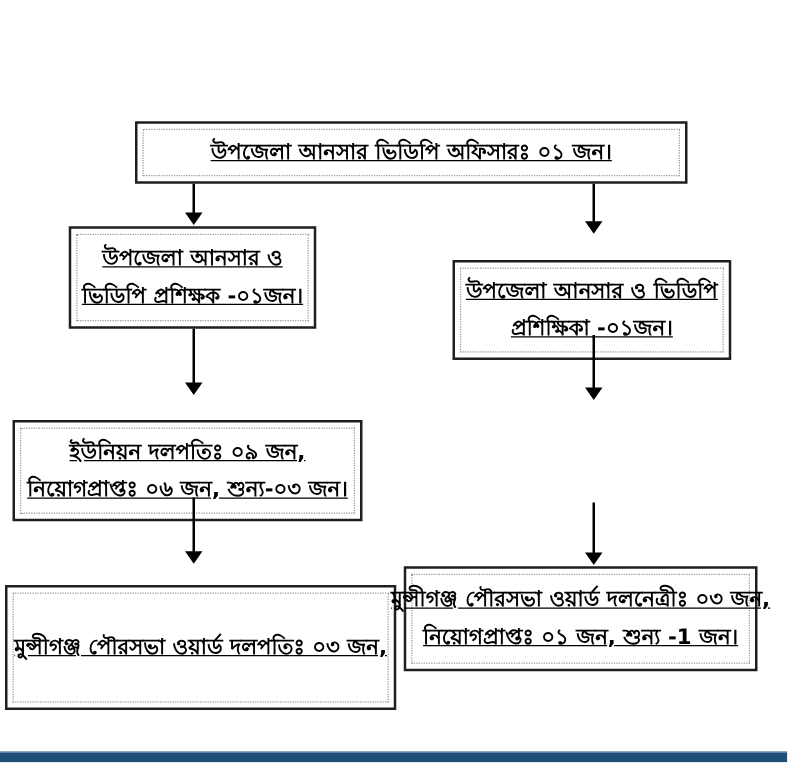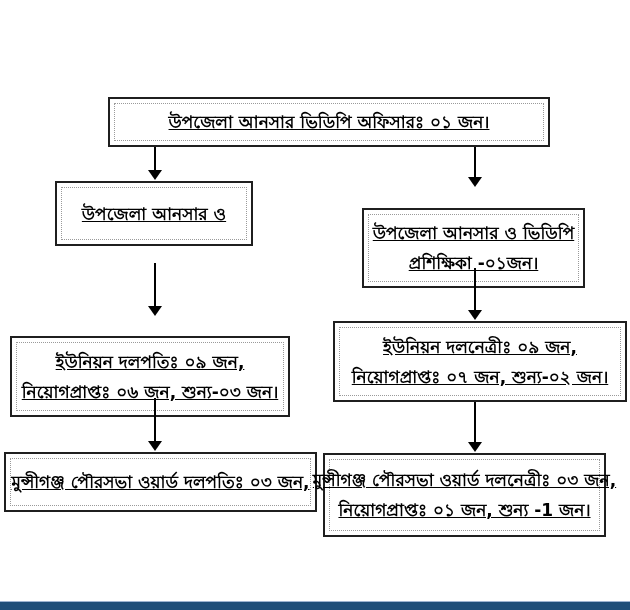--- a/index.html
+++ b/index.html
@@ -27,25 +27,25 @@
     text-decoration:underline;
   }
   .line {
     font-size:17px;
     font-weight:bold;
     line-height:30px;
     white-space:nowrap;
   }
   
   .n-officer            { left:108px; top:97px;  width:442px; height:50px; }
-  .n-instructor-male    { left:55px;  top:181px; width:198px; height:65px; }
+  .n-instructor-male    { left:55px;  top:181px; width:198px; height:82px; }
   .n-instructor-female  { left:362px; top:188px; width:223px; height:80px;margin-top:20px; }
   .n-union-male         { left:10px;  top:317px; width:280px; height:81px;margin-top:19px; }
   .n-union-female       { left:333px; top:321px; width:294px; height:81px; }
-  .n-ward-male          { left:4px;   top:452px; width:313px; height:60px; }
+  .n-ward-male          { left:4px;   top:468px; width:313px; height:100px; }
   .n-ward-female        { left:323px; top:453px; width:283px; height:84px; }
   
   .arrow { position:absolute; width:14px; }
   .arrow::before {
     content:""; position:absolute;
     left:50%; transform:translateX(-50%);
     top:0; bottom:9px; width:2px; background:#000000;
   }
   .arrow::after {
     content:""; position:absolute;
@@ -79,42 +79,37 @@
       <div class="line">উপজেলা আনসার ভিডিপি অফিসারঃ ০১ জন।</div>
     </div>
   </div>
 
   <div class="arrow a1"></div>
   <div class="arrow a2"></div>
 
   <div class="node n-instructor-male">
     <div class="node-inner">
       <div class="line">উপজেলা আনসার ও</div>
+      <div class="line">ভিডিপি প্রশিক্ষক -০১জন।</div>
     </div>
   </div>
   <div class="node n-instructor-female">
     <div class="node-inner">
       <div class="line">উপজেলা আনসার ও ভিডিপি</div>
       <div class="line">প্রশিক্ষিকা -০১জন।</div>
     </div>
   </div>
 
   <div class="arrow a3"></div>
   <div class="arrow a4"></div>
 
   <div class="node n-union-male">
     <div class="node-inner">
       <div class="line">ইউনিয়ন দলপতিঃ  ০৯ জন,</div>
       <div class="line">নিয়োগপ্রাপ্তঃ ০৬ জন,  শুন্য-০৩ জন।</div>
-    </div>
-  </div>
-  <div class="node n-union-female">
-    <div class="node-inner">
-      <div class="line">ইউনিয়ন দলনেত্রীঃ  ০৯ জন,</div>
-      <div class="line">নিয়োগপ্রাপ্তঃ ০৭ জন,  শুন্য-০২ জন।</div>
     </div>
   </div>
 
   <div class="arrow a5"></div>
   <div class="arrow a6"></div>
 
   <div class="node n-ward-male">
     <div class="node-inner">
       <div class="line">মুন্সীগঞ্জ পৌরসভা ওয়ার্ড দলপতিঃ  ০৩ জন,</div>
     </div>

